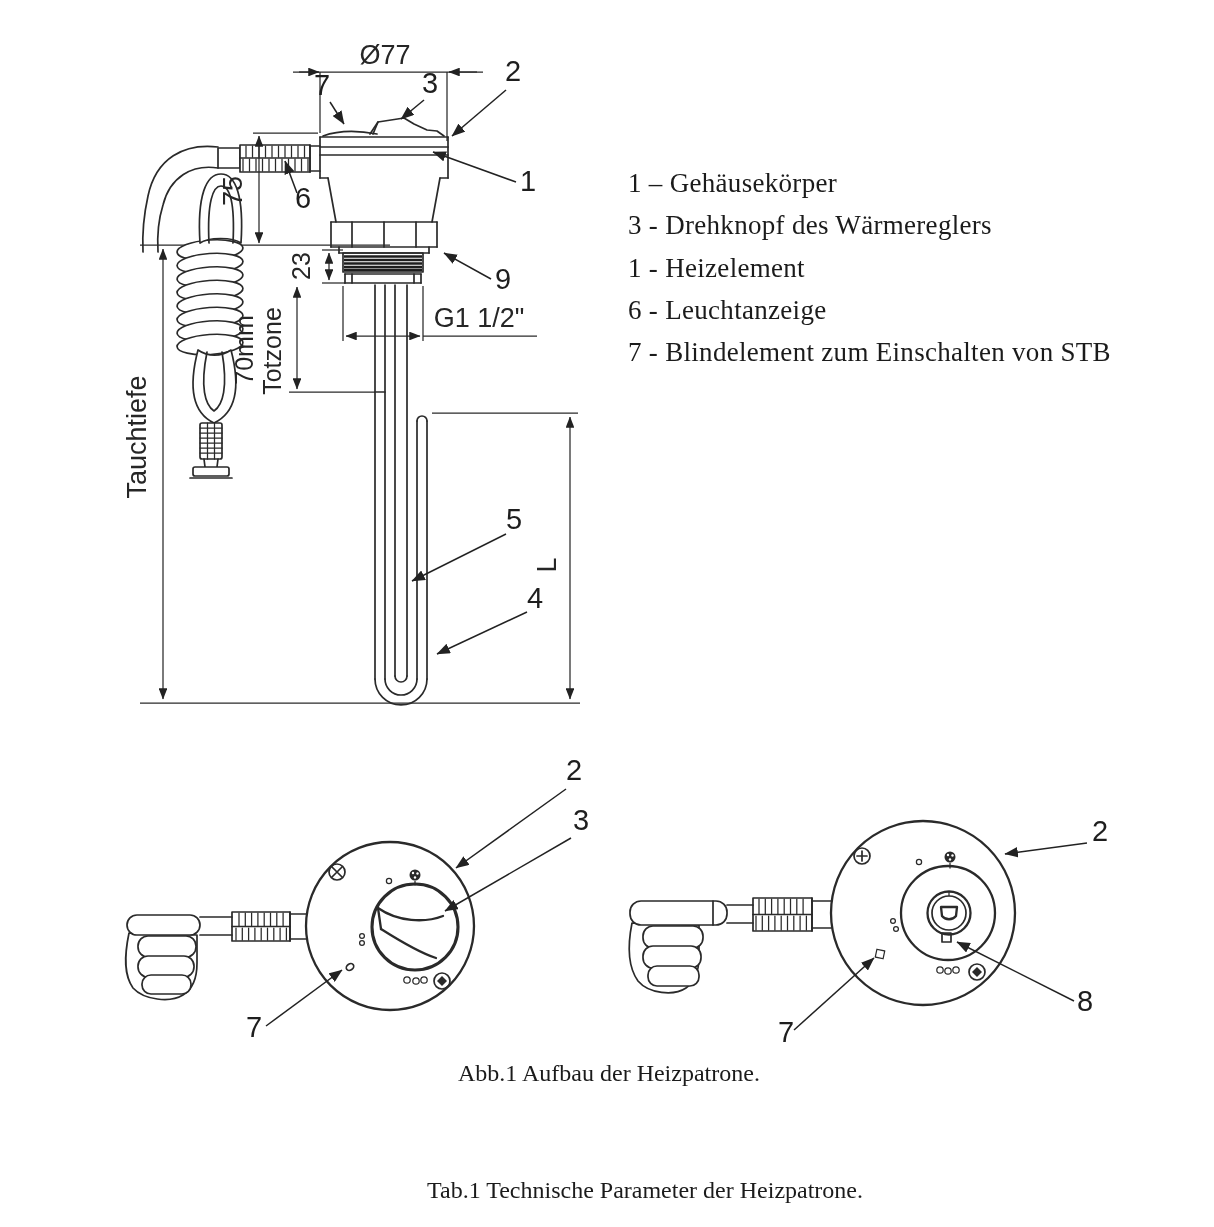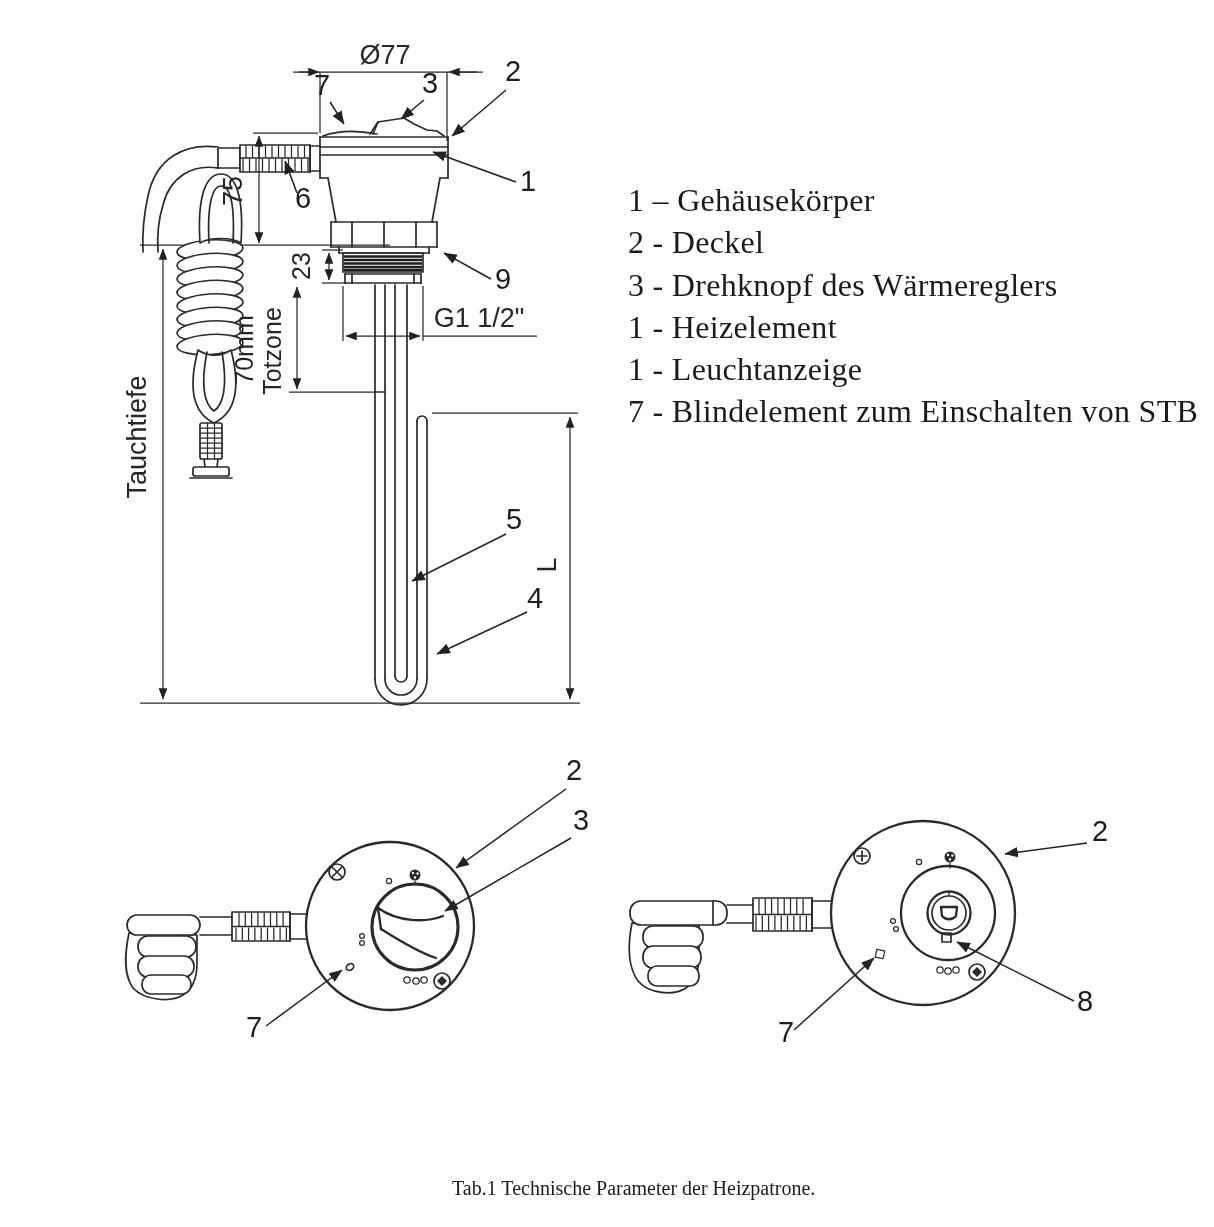--- a/index.html
+++ b/index.html
@@ -12,26 +12,26 @@
   .dim{stroke:#2a2a2a;fill:none;stroke-width:1.25;}
   .lead{stroke:#222;fill:none;stroke-width:1.5;}
   .bold{stroke-width:3.1;}
   .med{stroke-width:2.3;}
   .dark{stroke-width:2.6;stroke:#1d1d1d;}
   .wfill{fill:#ffffff;stroke:#2a2a2a;stroke-width:1.7;stroke-linejoin:round;}
   .inkfill{fill:#2a2a2a;stroke:none;}
   .dim-text{font-family:"Liberation Sans",sans-serif;font-size:25px;fill:#262626;}
   .dim-text-lg{font-family:"Liberation Sans",sans-serif;font-size:27px;fill:#262626;}
   .callout-text{font-family:"Liberation Sans",sans-serif;font-size:29px;fill:#1e1e1e;}
-  .legend{position:absolute;left:628px;top:179px;font-family:"Liberation Serif",serif;
-          font-size:32px;letter-spacing:.3px;color:#1b1b1b;}
+  .legend{position:absolute;left:628px;top:162px;font-family:"Liberation Serif",serif;
+          font-size:27px;letter-spacing:.3px;color:#1b1b1b;}
   .legend div{height:42.25px;line-height:42.25px;white-space:nowrap;}
   .caption{position:absolute;font-family:"Liberation Serif",serif;color:#1b1b1b;white-space:nowrap;}
   #cap-fig{left:458px;top:1060px;font-size:24px;}
-  #cap-tab{left:452px;top:1177px;font-size:20px;}
+  #cap-tab{left:427px;top:1177px;font-size:24px;}
 </style>
 </head>
 <body>
 
 <div id="page">
 
 <svg width="1214" height="1227" viewBox="0 0 1214 1227">
   <defs>
     <marker id="arw" markerWidth="9" markerHeight="7" refX="8.6" refY="3.5" orient="auto-start-reverse" markerUnits="strokeWidth">
       <path d="M0,0 L9,3.5 L0,7 Z" fill="#222"></path>
@@ -342,22 +342,22 @@
     </g>
     <g>
       <path class="lead" d="M1074,1001 L957,942" marker-end="url(#arw)"></path>
       <text class="callout-text" x="1085" y="1011" text-anchor="middle">8</text>
     </g>
   </g>
 </svg>
 
 <div class="legend">
   <div>1 – Gehäusekörper</div>
-  <div>2 - Deckel</div>
   <div>3 - Drehknopf des Wärmereglers</div>
   <div>1 - Heizelement</div>
-  <div>1 - Leuchtanzeige</div>
+  <div>6 - Leuchtanzeige</div>
   <div>7 - Blindelement zum Einschalten von STB</div>
 </div>
 
+<div id="cap-fig" class="caption">Abb.1 Aufbau der Heizpatrone.</div>
 <div id="cap-tab" class="caption">Tab.1 Technische Parameter der Heizpatrone.</div>
 
 </div>
 
 </body></html>

